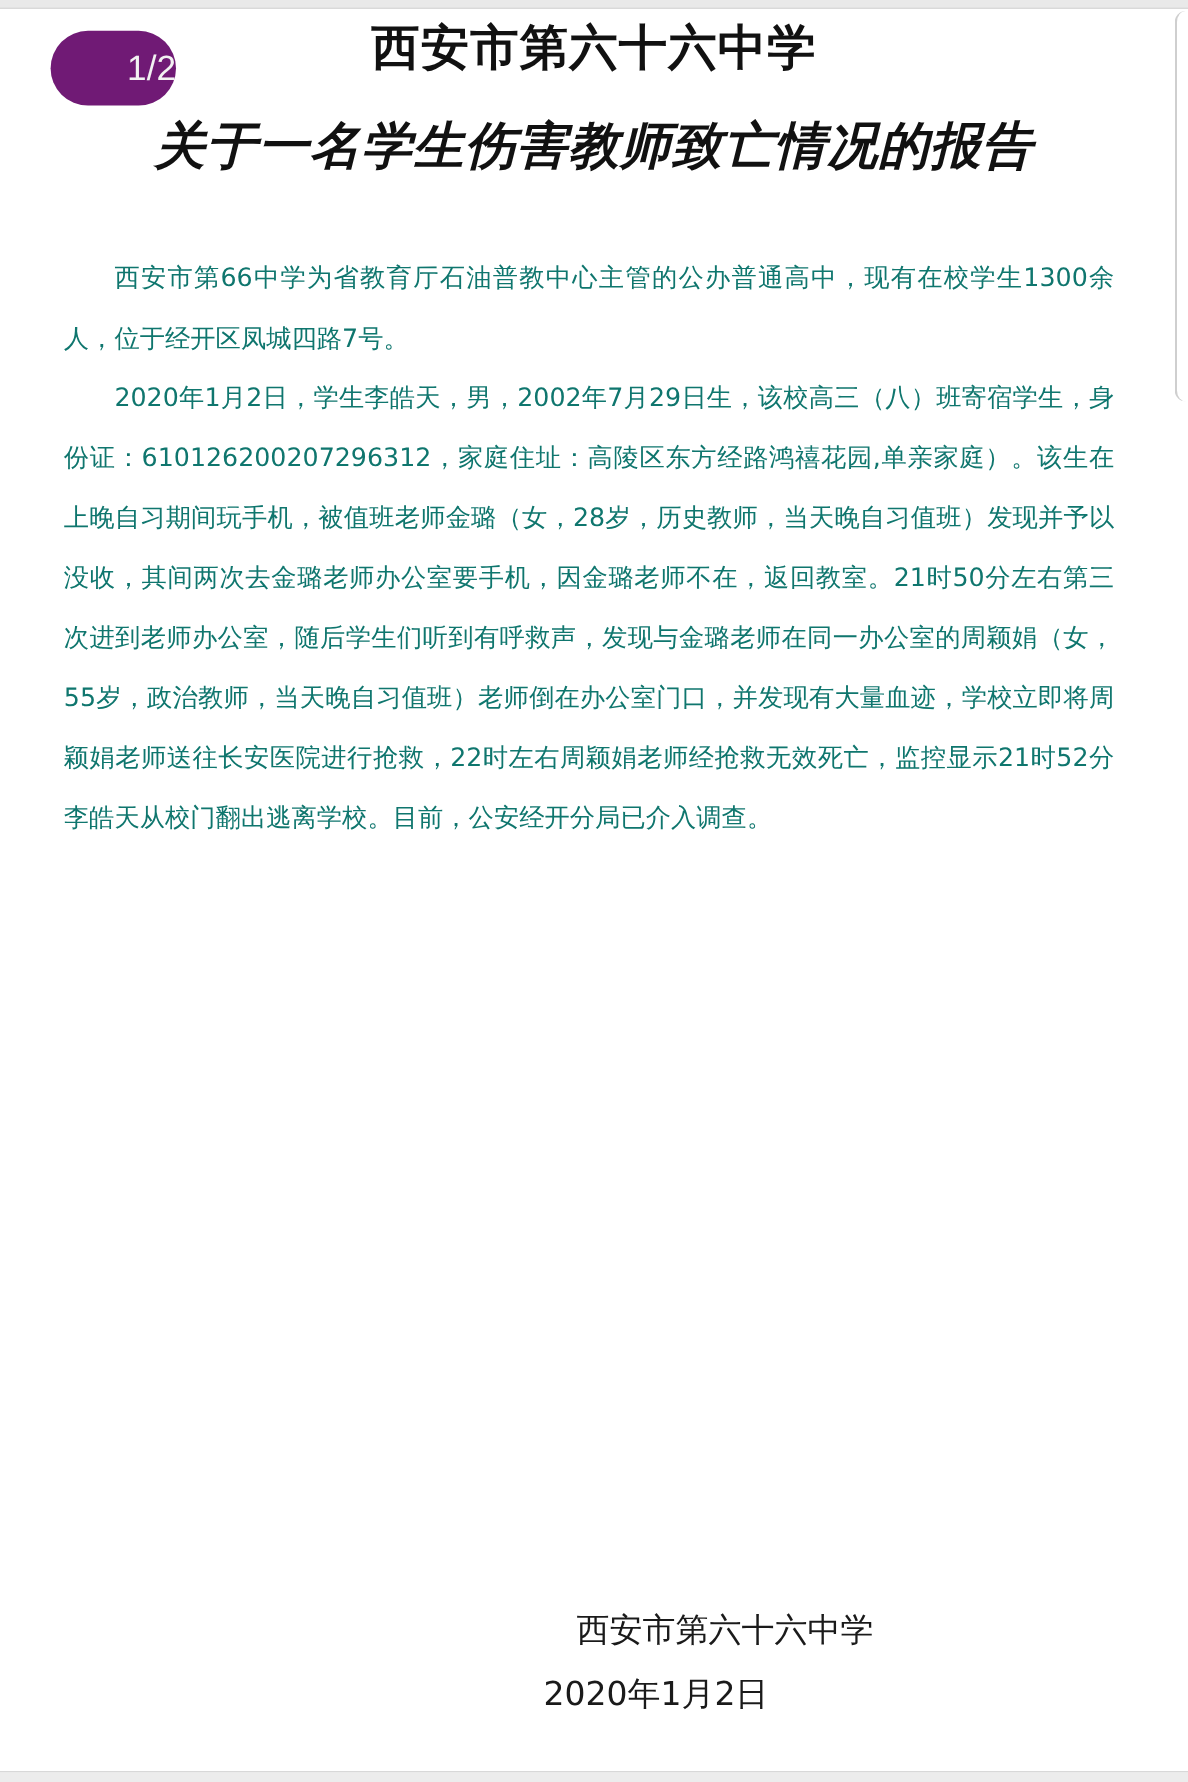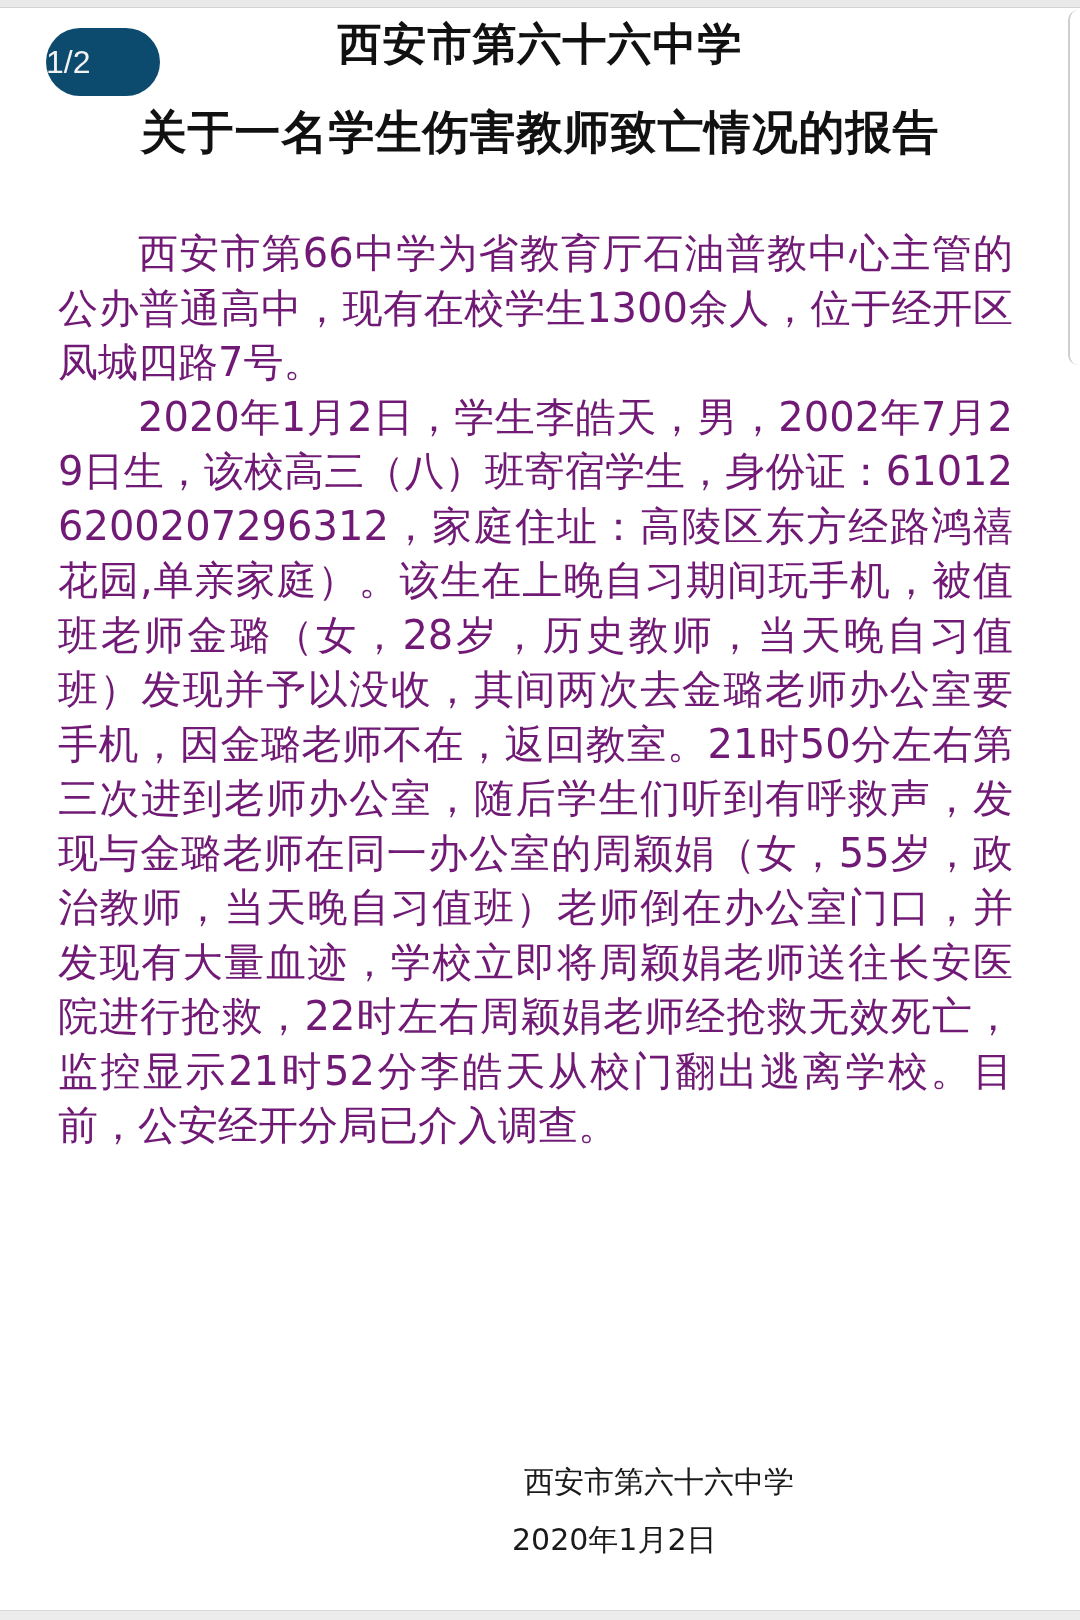--- a/index.html
+++ b/index.html
@@ -20,71 +20,71 @@
       left: 0; top: 0;
       width: 1080px; height: 7px;
       background: #e9e9e9;
       border-bottom: 1px solid #d4d4d4;
     }
     .page-badge {
       position: absolute;
       left: 46px; top: 28px;
       width: 114px; height: 68px;
       border-radius: 34px;
-      background: #0c4a6e;
+      background: #701a75;
       color: #f2f2f2;
       font-family: "Liberation Sans", sans-serif;
       font-size: 32px;
       line-height: 68px;
-      text-align: left;
+      text-align: right;
     }
     .scroll-rail {
       position: absolute;
       left: 1068px; top: 10px;
       width: 12px; height: 355px;
       border-left: 2px solid #cfcfcf;
       border-top-left-radius: 10px;
       border-bottom-left-radius: 10px;
       box-sizing: border-box;
     }
     .title {
       position: absolute;
       left: 0; width: 1080px;
       text-align: center;
       font-weight: bold;
       font-family: "DejaVu Sans", sans-serif;
       color: #111;
       letter-spacing: 1px;
     }
     .title-1 { top: 14px; font-size: 44px; line-height: 60px; }
-    .title-2 { top: 100px; font-size: 46px; line-height: 64px; }
+    .title-2 { top: 100px; font-size: 46px; line-height: 64px; font-style: italic; }
     .body-text {
       position: absolute;
       left: 58px;
       top: 226px;
       width: 955px;
-      font-size: 40px;
+      font-size: 23px;
       line-height: 54.5px;
-      color: #701a75;
+      color: #0f766e;
     }
     .body-text p {
       margin: 0;
       text-indent: 2em;
       text-align: justify;
       text-align-last: left;
       word-break: break-all;
     }
     .signature {
       position: absolute;
       left: 0; width: 1080px;
       font-size: 30px;
       color: #1a1a1a;
     }
     .sig-org { top: 1462px; left: 524px; width: auto; }
-    .sig-date { top: 1520px; left: 512px; width: auto; }
+    .sig-date { top: 1520px; left: 494px; width: auto; }
     .bottom-edge {
       position: absolute;
       left: 0; top: 1610px;
       width: 1080px; height: 10px;
       background: #ececec;
       border-top: 1px solid #d8d8d8;
     }
   </style>
 </head>
 <body>

